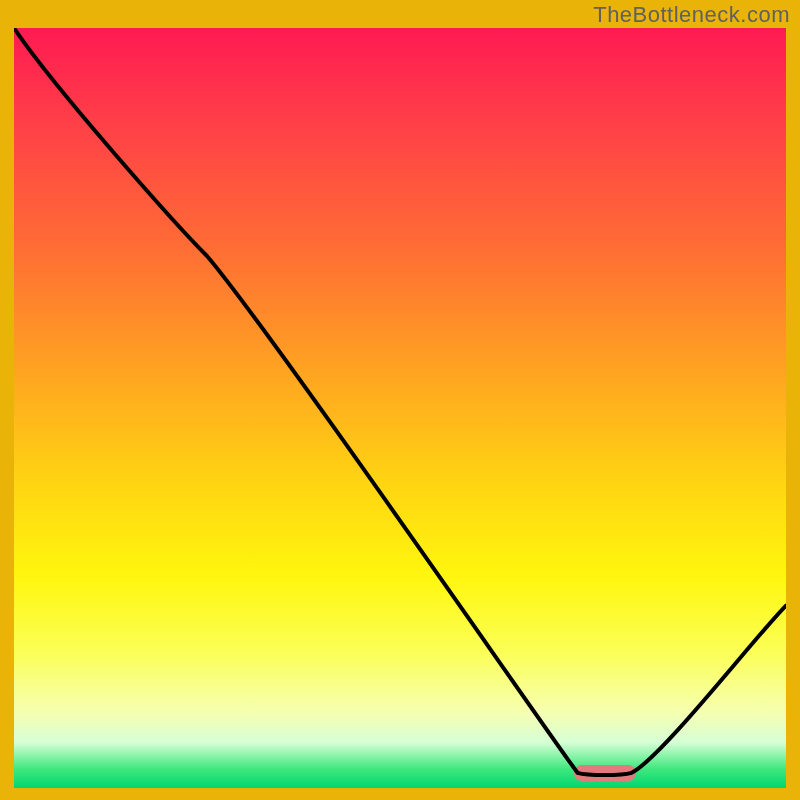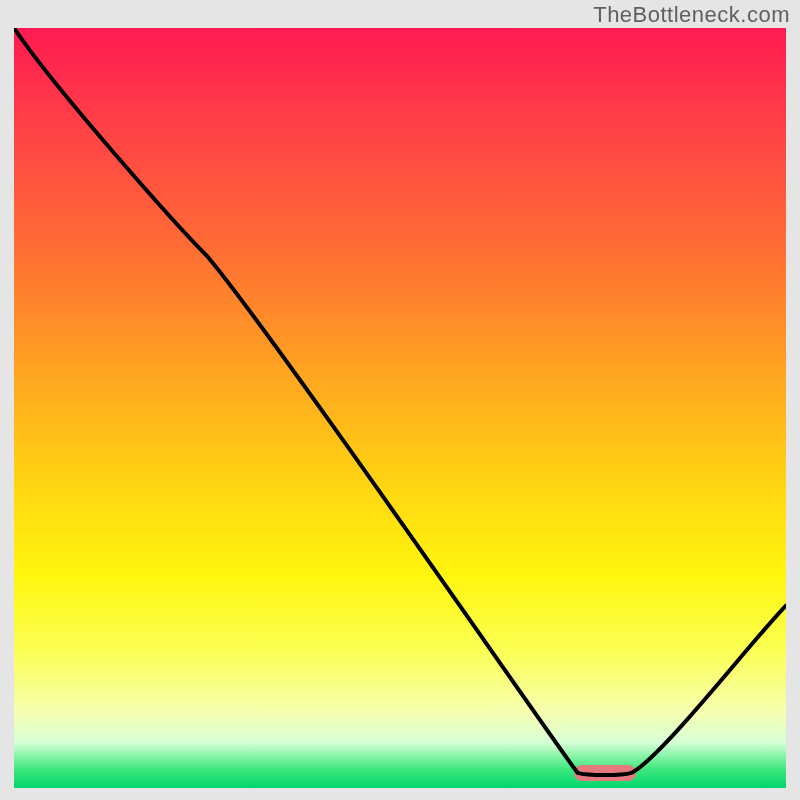--- a/index.html
+++ b/index.html
@@ -8,21 +8,21 @@
     width: 800px;
     height: 800px;
     background: #000;
     overflow: hidden;
     font-family: Arial, Helvetica, sans-serif;
   }
   .outer {
     position: relative;
     width: 800px;
     height: 800px;
-    background: #e5e5e5;
+    background: #eab308;
   }
   .watermark {
     position: absolute;
     top: 2px;
     right: 10px;
     color: #606060;
     font-size: 22px;
     font-weight: 500;
     letter-spacing: 0.5px;
     z-index: 5;

